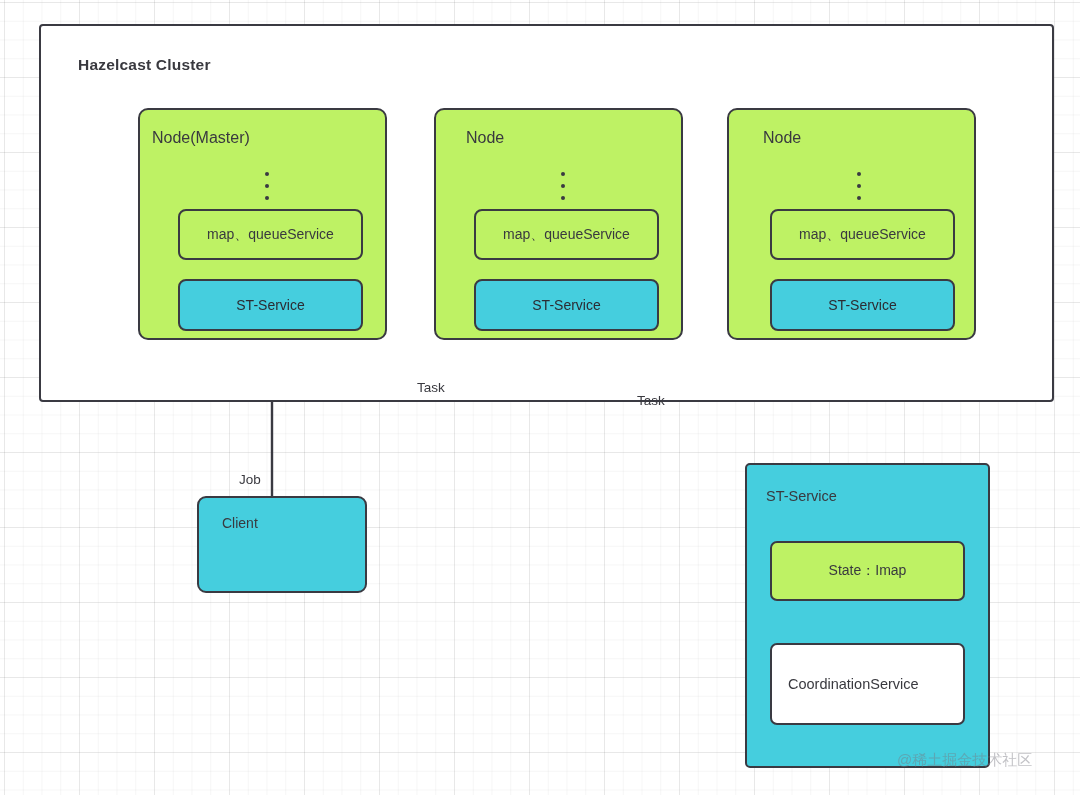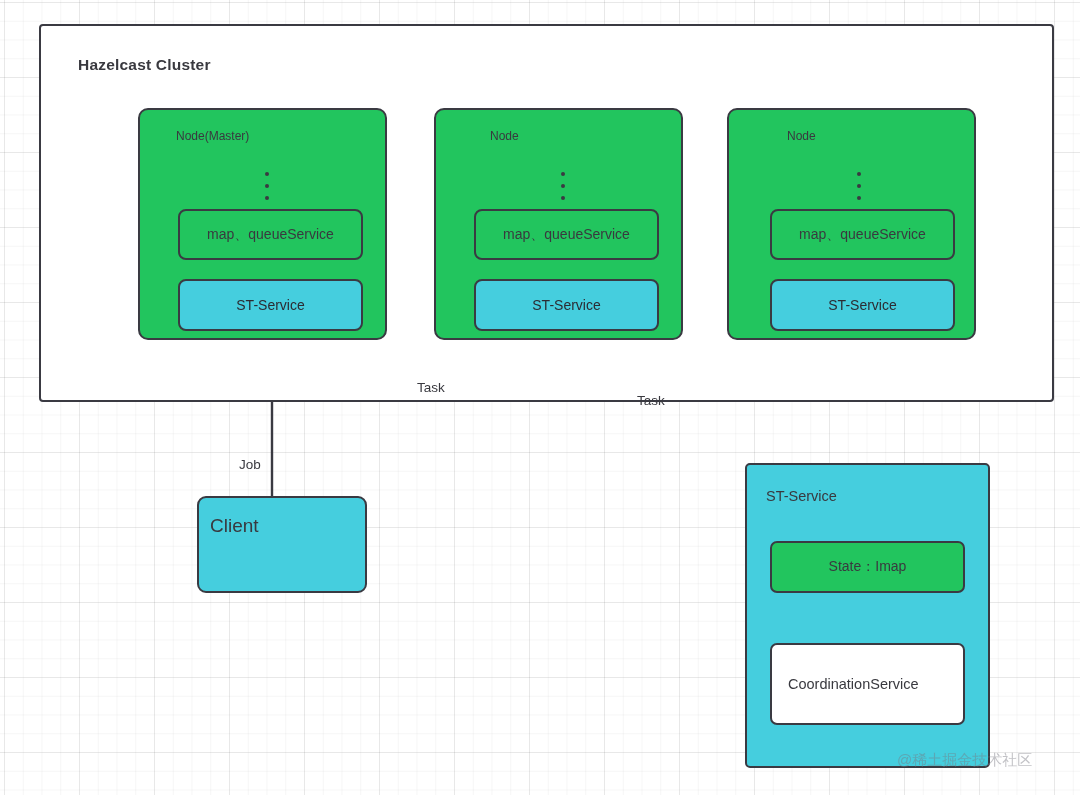--- a/index.html
+++ b/index.html
@@ -43,21 +43,21 @@
   }
 
   
   .box {
     position: absolute;
     border: 2.5px solid #3a3a42;
     border-radius: 9px;
   }
 
   .box-white   { background: #ffffff; }
-  .box-gray    { background: #22c55e; }
+  .box-gray    { background: #bef264; }
   .box-cyan    { background: #45cede; }
 
   .box-label {
     position: absolute;
     color: #39393f;
     white-space: nowrap;
   }
 
   
   #cluster {
@@ -77,22 +77,21 @@
     top: 108px;
     height: 232px;
     border-radius: 10px;
   }
   #node-1 { left: 138px;  width: 249px; }
   #node-2 { left: 434px;  width: 249px; }
   #node-3 { left: 727px;  width: 249px; }
 
   .node-title {
     top: 129px;
-    font-size: 12px;
-    margin-left: 24px;
+    font-size: 16px;
   }
   #node-1-title { left: 152px; }
   #node-2-title { left: 466px; }
   #node-3-title { left: 763px; }
 
   
   .ellipsis {
     position: absolute;
     top: 172px;
     width: 10px;
@@ -143,37 +142,37 @@
   #st-1 { left: 178px; }
   #st-2 { left: 474px; }
   #st-3 { left: 770px; }
 
   
   #client {
     left: 197px; top: 496px;
     width: 170px; height: 97px;
   }
   #client-title {
-    left: 210px; top: 515px;
-    font-size: 19px;
+    left: 222px; top: 515px;
+    font-size: 14px;
   }
 
   
   #st-detail {
     left: 745px; top: 463px;
     width: 245px; height: 305px;
     border-radius: 5px;
   }
   #st-detail-title {
     left: 766px; top: 488px;
     font-size: 14.5px;
   }
   #state-box {
     left: 770px; top: 541px;
-    width: 195px; height: 52px;
+    width: 195px; height: 60px;
     border-radius: 7px;
     display: flex;
     align-items: center;
     justify-content: center;
     font-size: 14px;
     color: #39393f;
   }
   #coord-box {
     left: 770px; top: 643px;
     width: 195px; height: 82px;
@@ -188,21 +187,21 @@
   }
 
   
   .edge-label {
     position: absolute;
     font-size: 13.5px;
     color: #39393f;
     white-space: nowrap;
     margin-top: 24px;
   }
-  #label-job   { left: 239px; top: 433px; }
+  #label-job   { left: 239px; top: 448px; }
   #label-task1 { left: 417px; top: 356px; }
   #label-task2 { left: 637px; top: 369px; }
 
   
   #watermark {
     position: absolute;
     left: 897px; top: 751px;
     font-size: 15px;
     color: rgba(120,120,128,0.45);
     white-space: nowrap;

